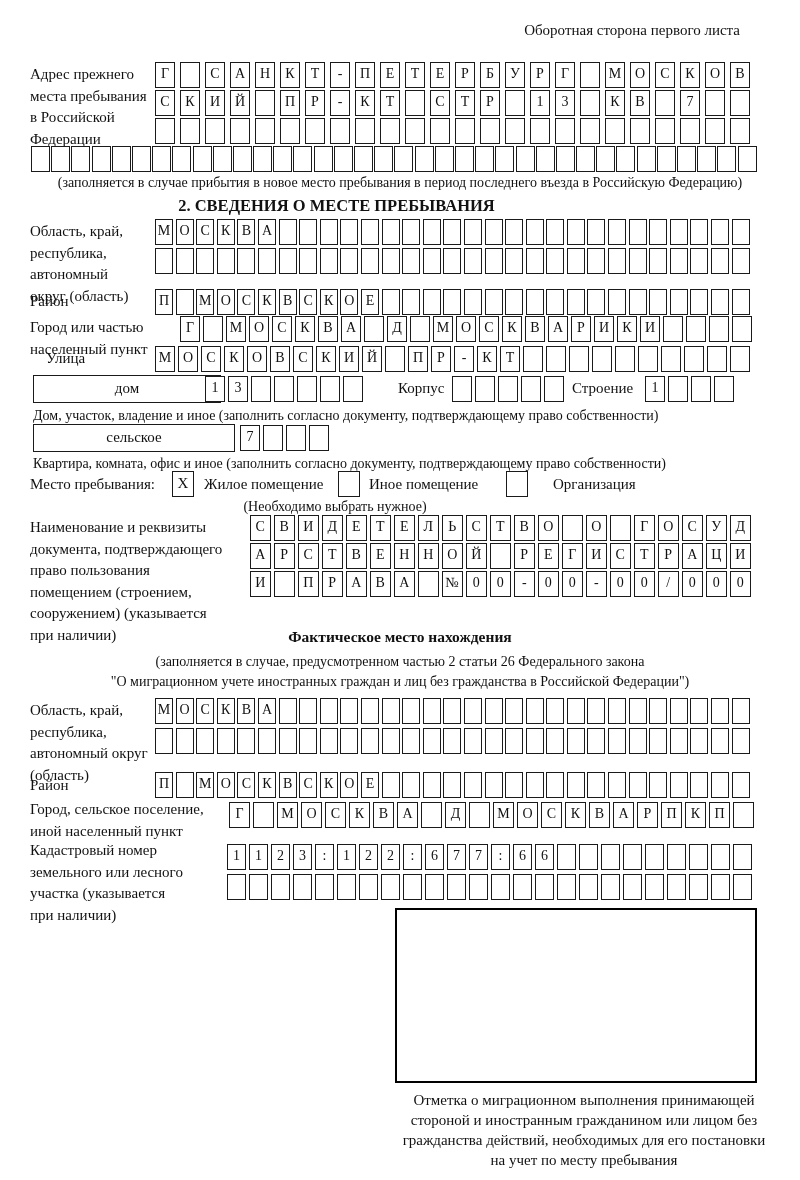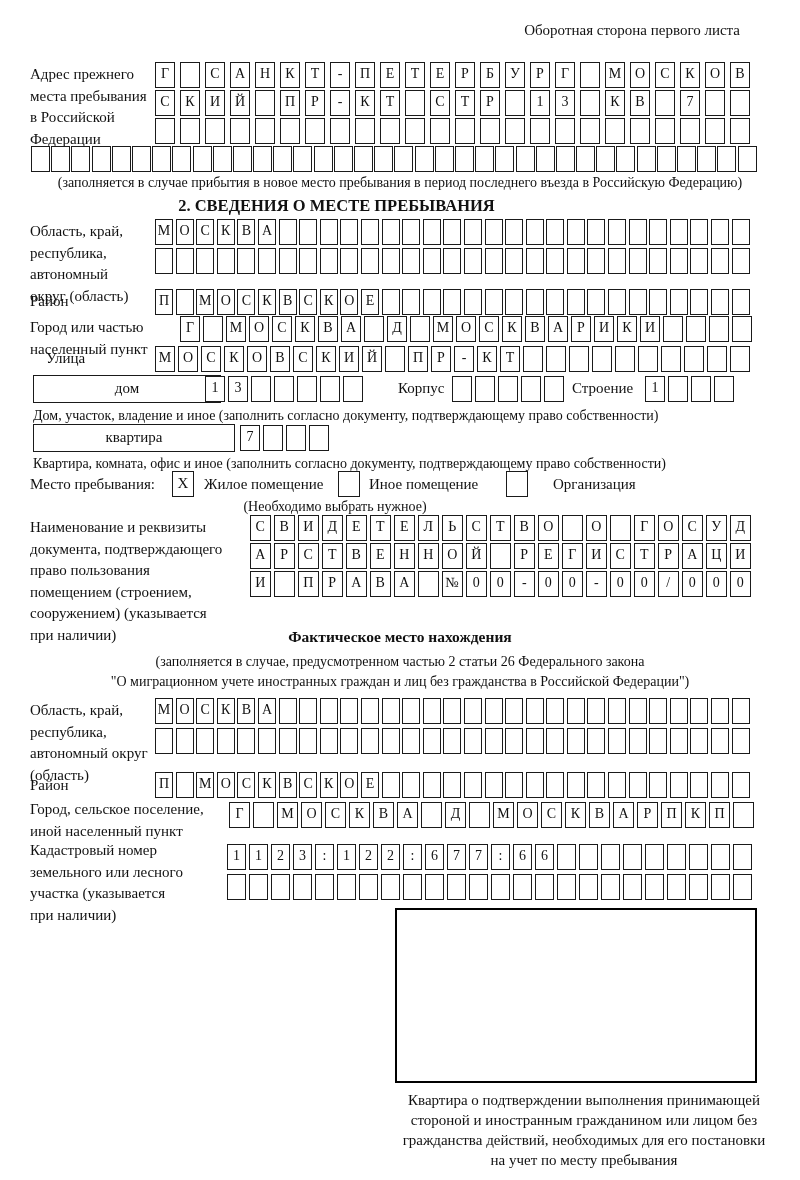--- a/index.html
+++ b/index.html
@@ -67,21 +67,21 @@
 <div class="abs row-cells" style="top:346px;left:155px;--cw:20px;--cg:3px;"><span class="cell">М</span><span class="cell">О</span><span class="cell">С</span><span class="cell">К</span><span class="cell">О</span><span class="cell">В</span><span class="cell">С</span><span class="cell">К</span><span class="cell">И</span><span class="cell">Й</span><span class="cell"></span><span class="cell">П</span><span class="cell">Р</span><span class="cell">-</span><span class="cell">К</span><span class="cell">Т</span><span class="cell"></span><span class="cell"></span><span class="cell"></span><span class="cell"></span><span class="cell"></span><span class="cell"></span><span class="cell"></span><span class="cell"></span><span class="cell"></span><span class="cell"></span></div>
 
 <div class="abs namedbox" style="top:375px;left:33px;width:188px;">дом</div>
 <div class="abs row-cells" style="top:376px;left:205px;--cw:20px;--cg:3px;"><span class="cell">1</span><span class="cell">3</span><span class="cell"></span><span class="cell"></span><span class="cell"></span><span class="cell"></span><span class="cell"></span></div>
 <div class="abs inline-lbl" style="top:380px;left:398px;">Корпус</div>
 <div class="abs row-cells" style="top:376px;left:452px;--cw:20px;--cg:3px;"><span class="cell"></span><span class="cell"></span><span class="cell"></span><span class="cell"></span><span class="cell"></span></div>
 <div class="abs inline-lbl" style="top:380px;left:572px;">Строение</div>
 <div class="abs row-cells" style="top:376px;left:645px;--cw:20px;--cg:3px;"><span class="cell">1</span><span class="cell"></span><span class="cell"></span><span class="cell"></span></div>
 <div class="abs note" style="top:408px;left:33px;width:740px;">Дом, участок, владение и иное (заполнить согласно документу, подтверждающему право собственности)</div>
 
-<div class="abs namedbox" style="top:424px;left:33px;width:202px;">квартира</div>
+<div class="abs namedbox" style="top:424px;left:33px;width:202px;">сельское</div>
 <div class="abs row-cells" style="top:425px;left:240px;--cw:20px;--cg:3px;"><span class="cell">7</span><span class="cell"></span><span class="cell"></span><span class="cell"></span></div>
 <div class="abs note" style="top:456px;left:33px;width:740px;">Квартира, комната, офис и иное (заполнить согласно документу, подтверждающему право собственности)</div>
 
 <div class="abs inline-lbl" style="top:476px;left:30px;">Место пребывания:</div>
 <span class="abs chk" style="top:471px;left:172px;">X</span>
 <div class="abs inline-lbl" style="top:476px;left:204px;">Жилое помещение</div>
 <span class="abs chk" style="top:471px;left:338px;"></span>
 <div class="abs inline-lbl" style="top:476px;left:369px;">Иное помещение</div>
 <span class="abs chk" style="top:471px;left:506px;"></span>
 <div class="abs inline-lbl" style="top:476px;left:553px;">Организация</div>
@@ -116,16 +116,16 @@
 <div class="abs row-cells" style="top:802px;left:229px;--cw:21px;--cg:3px;"><span class="cell">Г</span><span class="cell"></span><span class="cell">М</span><span class="cell">О</span><span class="cell">С</span><span class="cell">К</span><span class="cell">В</span><span class="cell">А</span><span class="cell"></span><span class="cell">Д</span><span class="cell"></span><span class="cell">М</span><span class="cell">О</span><span class="cell">С</span><span class="cell">К</span><span class="cell">В</span><span class="cell">А</span><span class="cell">Р</span><span class="cell">П</span><span class="cell">К</span><span class="cell">П</span><span class="cell"></span></div>
 
 <div class="abs lbl" style="top:840px;left:30px;width:190px;">Кадастровый номер
 земельного или лесного
 участка (указывается
 при наличии)</div>
 <div class="abs row-cells" style="top:844px;left:227px;--cw:19px;--cg:3px;"><span class="cell">1</span><span class="cell">1</span><span class="cell">2</span><span class="cell">3</span><span class="cell">:</span><span class="cell">1</span><span class="cell">2</span><span class="cell">2</span><span class="cell">:</span><span class="cell">6</span><span class="cell">7</span><span class="cell">7</span><span class="cell">:</span><span class="cell">6</span><span class="cell">6</span><span class="cell"></span><span class="cell"></span><span class="cell"></span><span class="cell"></span><span class="cell"></span><span class="cell"></span><span class="cell"></span><span class="cell"></span><span class="cell"></span></div>
 <div class="abs row-cells" style="top:874px;left:227px;--cw:19px;--cg:3px;"><span class="cell"></span><span class="cell"></span><span class="cell"></span><span class="cell"></span><span class="cell"></span><span class="cell"></span><span class="cell"></span><span class="cell"></span><span class="cell"></span><span class="cell"></span><span class="cell"></span><span class="cell"></span><span class="cell"></span><span class="cell"></span><span class="cell"></span><span class="cell"></span><span class="cell"></span><span class="cell"></span><span class="cell"></span><span class="cell"></span><span class="cell"></span><span class="cell"></span><span class="cell"></span><span class="cell"></span></div>
 
 <div class="abs bigrect" style="top:908px;left:395px;width:362px;height:175px;"></div>
-<div class="abs center" style="top:1090px;left:378px;width:412px;font-size:15px;line-height:20px;white-space:pre-line;">Квартира о подтверждении выполнения принимающей
+<div class="abs center" style="top:1090px;left:378px;width:412px;font-size:15px;line-height:20px;white-space:pre-line;">Отметка о миграционном выполнения принимающей
 стороной и иностранным гражданином или лицом без
 гражданства действий, необходимых для его постановки
 на учет по месту пребывания</div>
 
 </body></html>

